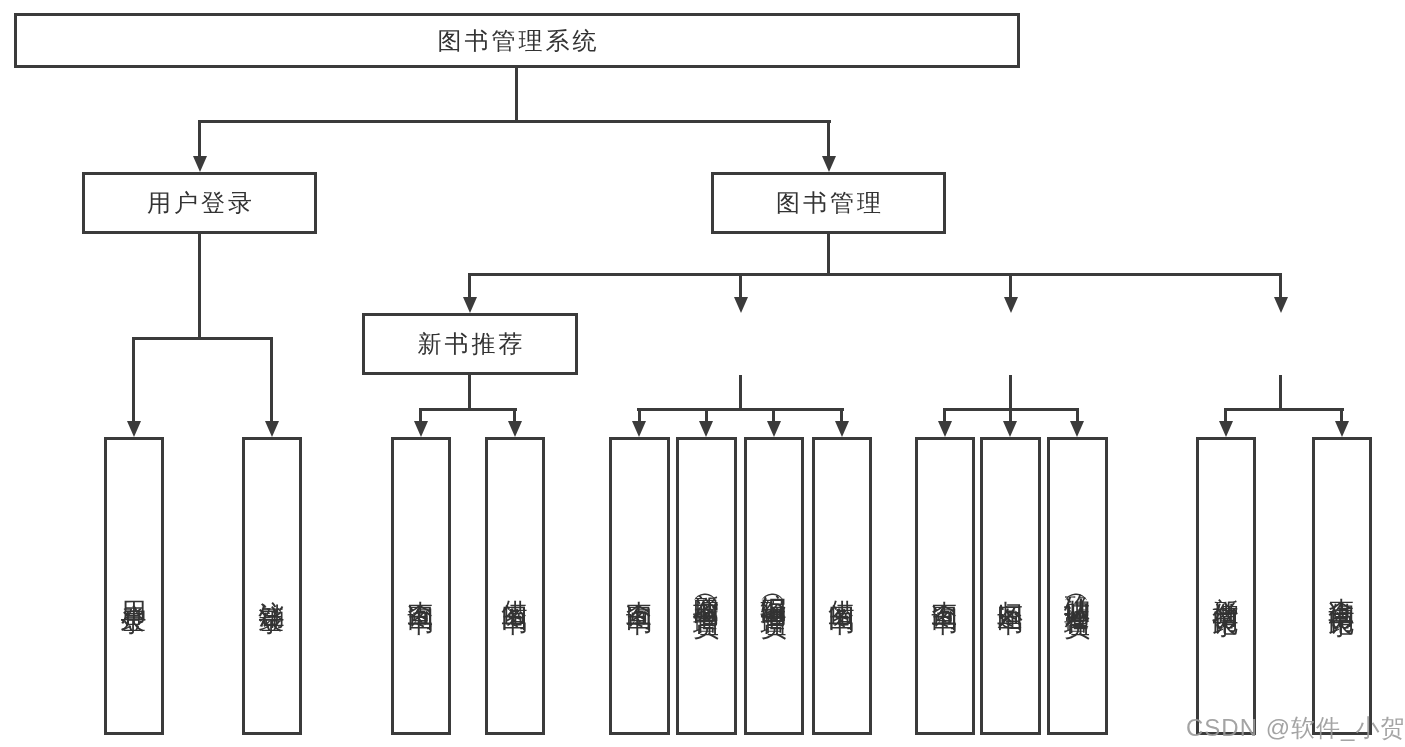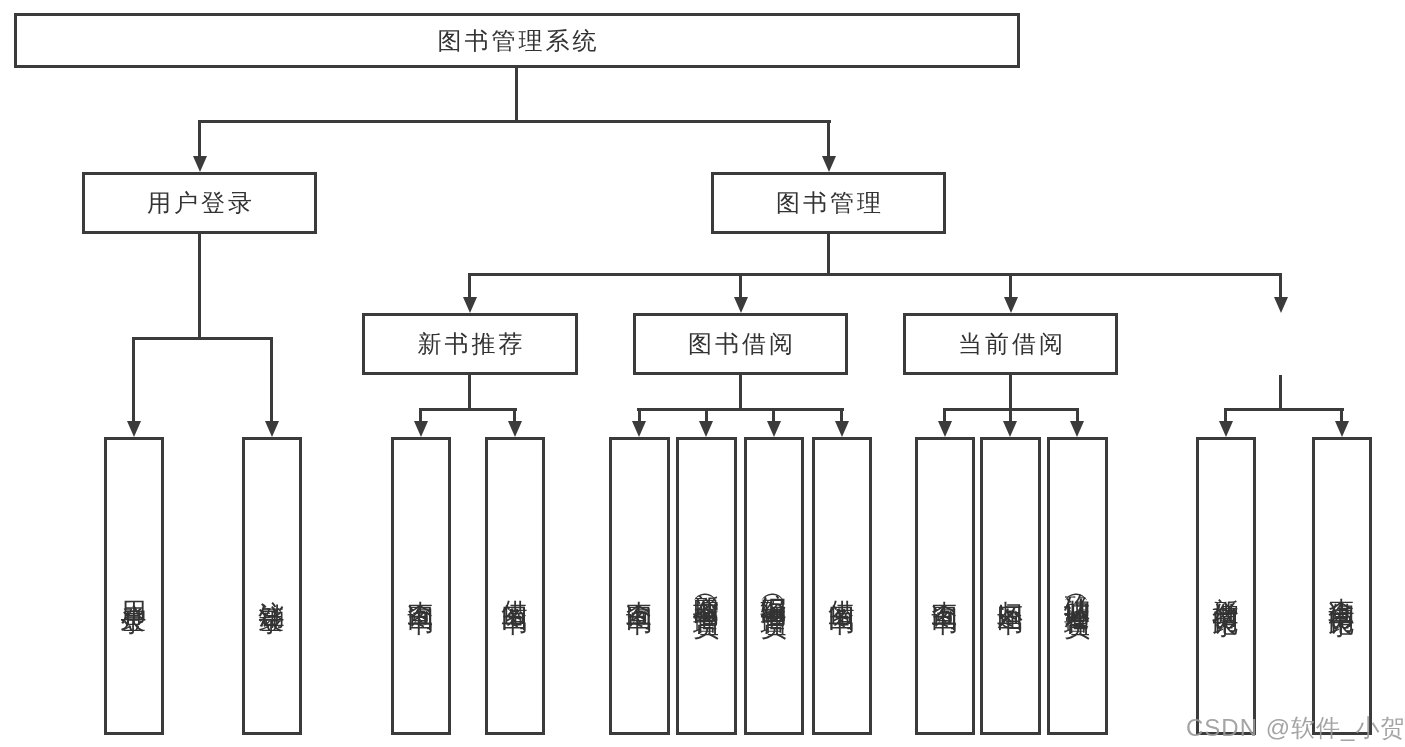--- a/index.html
+++ b/index.html
@@ -129,22 +129,20 @@
   <div class="arrow" style="left:1219px;top:421px"></div>
   <div class="vl" style="left:1340px;top:408px;height:15px"></div>
   <div class="arrow" style="left:1335px;top:421px"></div>
 
   <div class="node h" style="left:14px;top:13px;width:1006px;height:55px">图书管理系统</div>
 
   <div class="node h" style="left:82px;top:172px;width:235px;height:62px">用户登录</div>
   <div class="node h" style="left:711px;top:172px;width:235px;height:62px">图书管理</div>
 
   <div class="node h" style="left:362px;top:313px;width:216px;height:62px">新书推荐</div>
-  <div class="node h" style="left:633px;top:313px;width:215px;height:62px">图书借阅</div>
-  <div class="node h" style="left:903px;top:313px;width:215px;height:62px">当前借阅</div>
 
   <div class="node leaf" style="left:104px;width:60px">用户登录</div>
   <div class="node leaf" style="left:242px;width:60px">注销登录</div>
 
   <div class="node leaf" style="left:391px;width:60px">查询图书</div>
   <div class="node leaf" style="left:485px;width:60px">借阅图书</div>
 
   <div class="node leaf" style="left:609px;width:61px">查询图书</div>
   <div class="node leaf" style="left:676px;width:61px">新增图书（管理员）</div>
   <div class="node leaf" style="left:744px;width:60px">编辑图书（管理员）</div>

